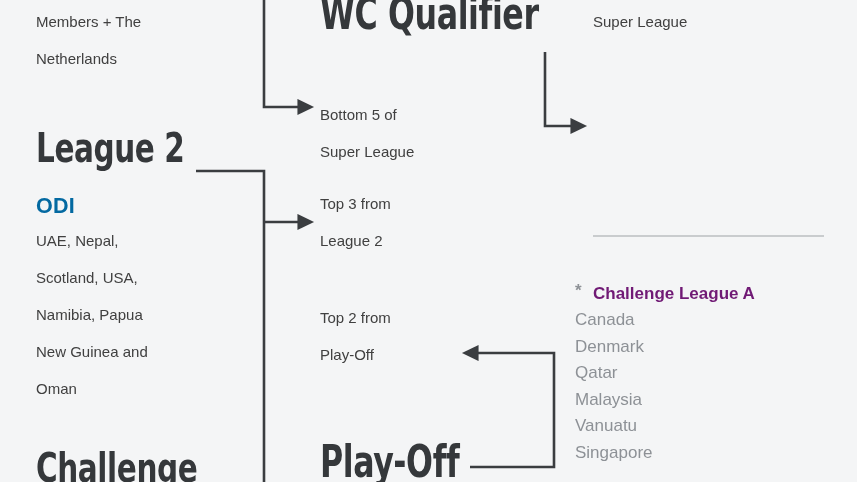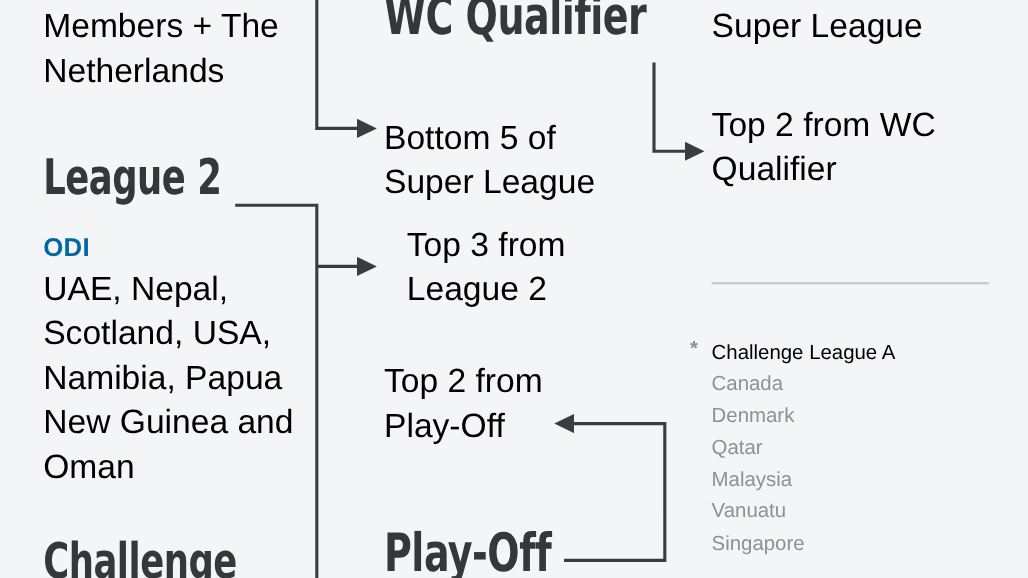--- a/index.html
+++ b/index.html
@@ -41,47 +41,47 @@
     transform: scaleX(0.80);
     transform-origin: left top;
     white-space: nowrap;
     line-height: 1.0;
   }
 
   
   .body-text {
     font-family: "Liberation Sans", sans-serif;
     font-weight: 400;
-    font-size: 28px;
+    font-size: 15px;
     line-height: 37px;
-    color: #000000;
+    color: #404040;
     white-space: pre-line;
   }
 
   .sublabel {
     font-family: "Liberation Sans", sans-serif;
     font-weight: 700;
     font-size: 21.5px;
     line-height: 32px;
     color: #0369a1;
     letter-spacing: 0.2px;
   }
 
   
   .footnote-rule {
     position: absolute;
     height: 2px;
     background: #c9ccce;
   }
   .footnote-title {
     font-family: "Liberation Sans", sans-serif;
-    font-weight: 400;
+    font-weight: 700;
     font-size: 17px;
     line-height: 26px;
-    color: #000000;
+    color: #701a75;
     white-space: nowrap;
   }
   .footnote-star {
     font-family: "Liberation Sans", sans-serif;
     font-weight: 700;
     font-size: 17px;
     color: #8d9196;
   }
   .footnote-item {
     font-family: "Liberation Sans", sans-serif;
@@ -130,41 +130,39 @@
 New Guinea and
 Oman</div>
 
   <div class="abs bighead" style="left:36px; top:448px; font-size:41px;">Challenge</div>
 
   <div class="abs bighead" style="left:320px; top:-8px; font-size:44px;">WC Qualifier</div>
 
   <div class="abs body-text" style="left:320px; top:68px; width:240px;margin-top:28px;">Bottom 5 of
 Super League</div>
 
-  <div class="abs body-text" style="left:339px; top:185px; width:240px;">Top 3 from
+  <div class="abs body-text" style="left:320px; top:185px; width:240px;">Top 3 from
 League 2</div>
 
   <div class="abs body-text" style="left:320px; top:299px; width:240px;">Top 2 from
 Play-Off</div>
 
   <div class="abs bighead" style="left:320px; top:440px; font-size:44px;">Play-Off</div>
 
   <div class="abs body-text" style="left:593px; top:3px; width:250px;">Super League</div>
 
-  <div class="abs body-text" style="left:593px; top:85px; width:250px;">Top 2 from WC
-Qualifier</div>
 
   <div class="footnote-rule" style="left:593px; top:235px; width:231px;"></div>
 
   <div class="abs" style="left:575px; top:281px;">
     <div style="display:flex; align-items:flex-start;">
       <span class="footnote-star" style="width:18px; display:inline-block;">*</span>
       <span class="footnote-title">Challenge League A</span>
     </div>
-    <div style="margin-left:18px;">
+    <div style="">
       <div class="footnote-item">Canada</div>
       <div class="footnote-item">Denmark</div>
       <div class="footnote-item">Qatar</div>
       <div class="footnote-item">Malaysia</div>
       <div class="footnote-item">Vanuatu</div>
       <div class="footnote-item">Singapore</div>
     </div>
   </div>
 
 </div>

